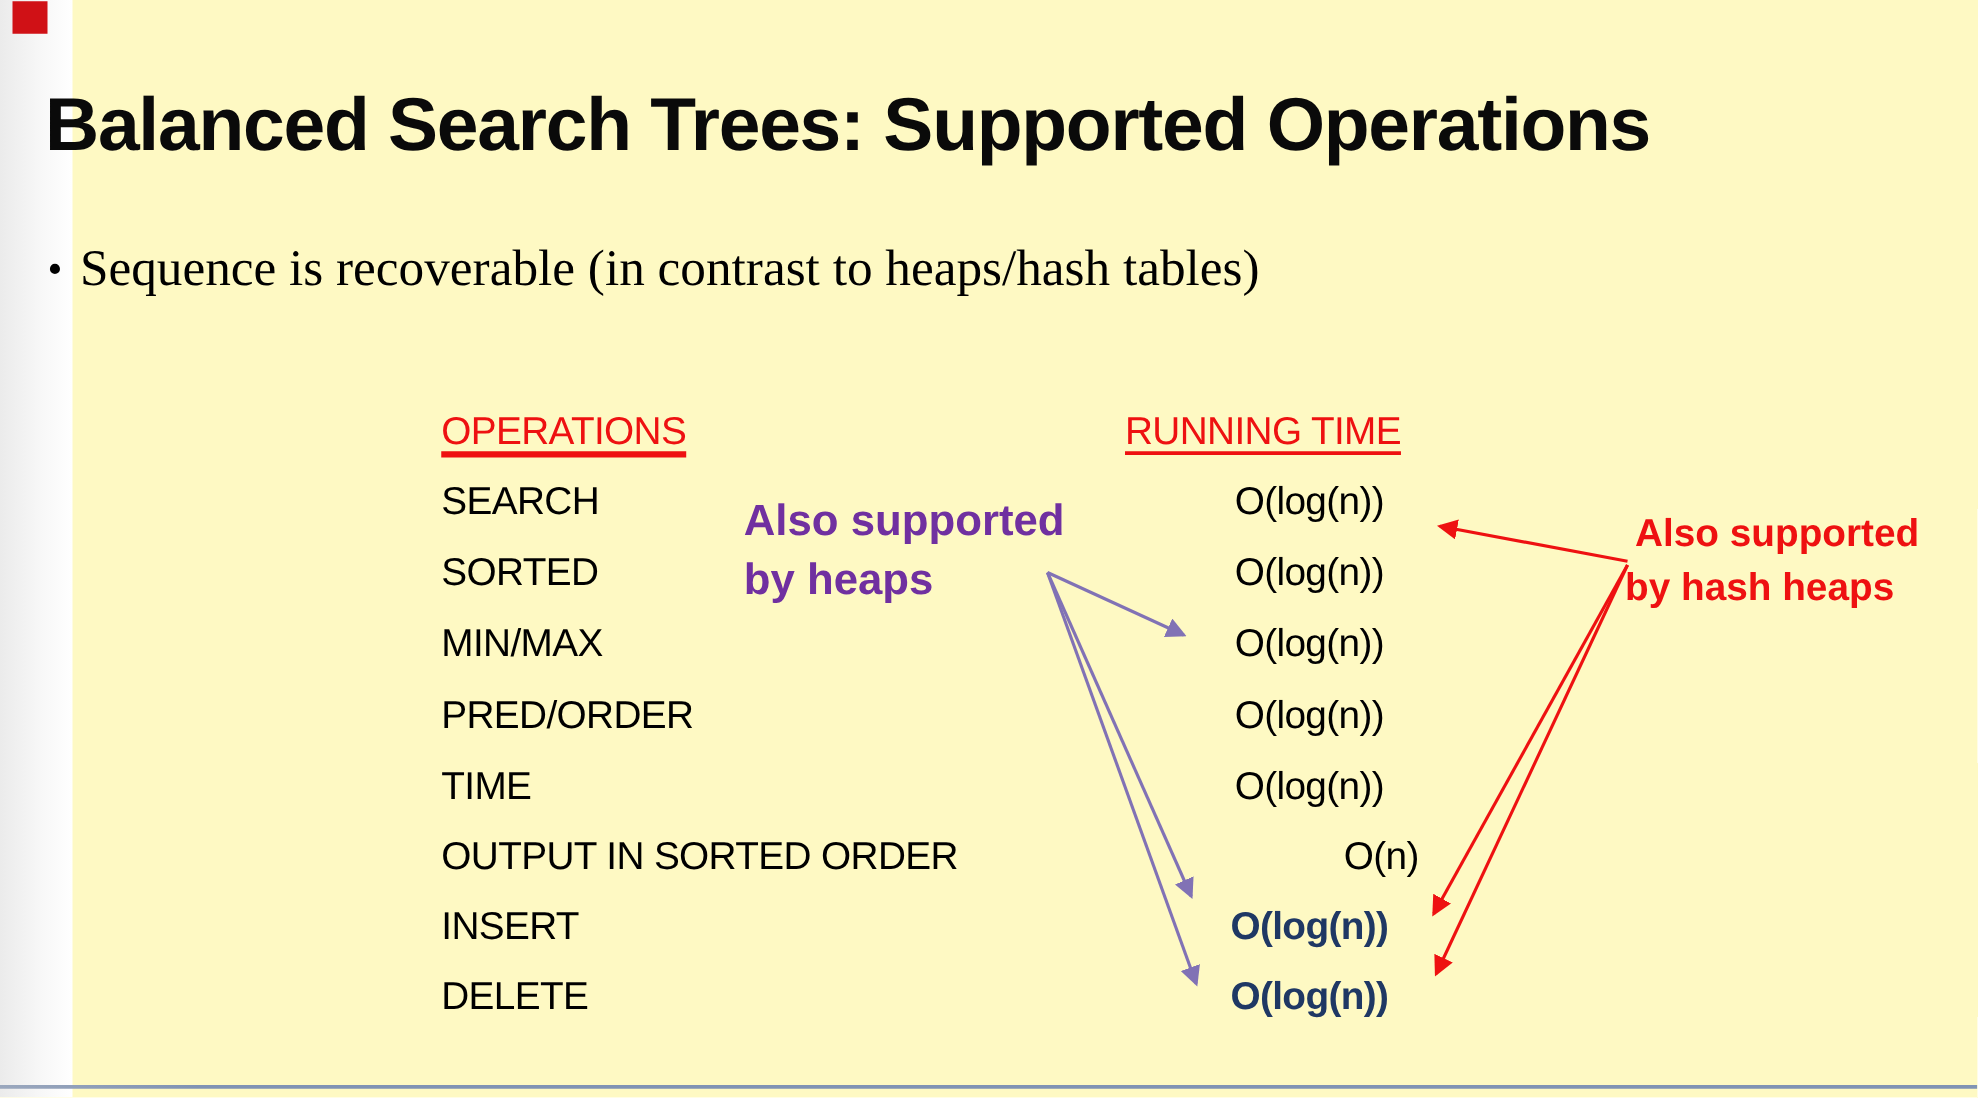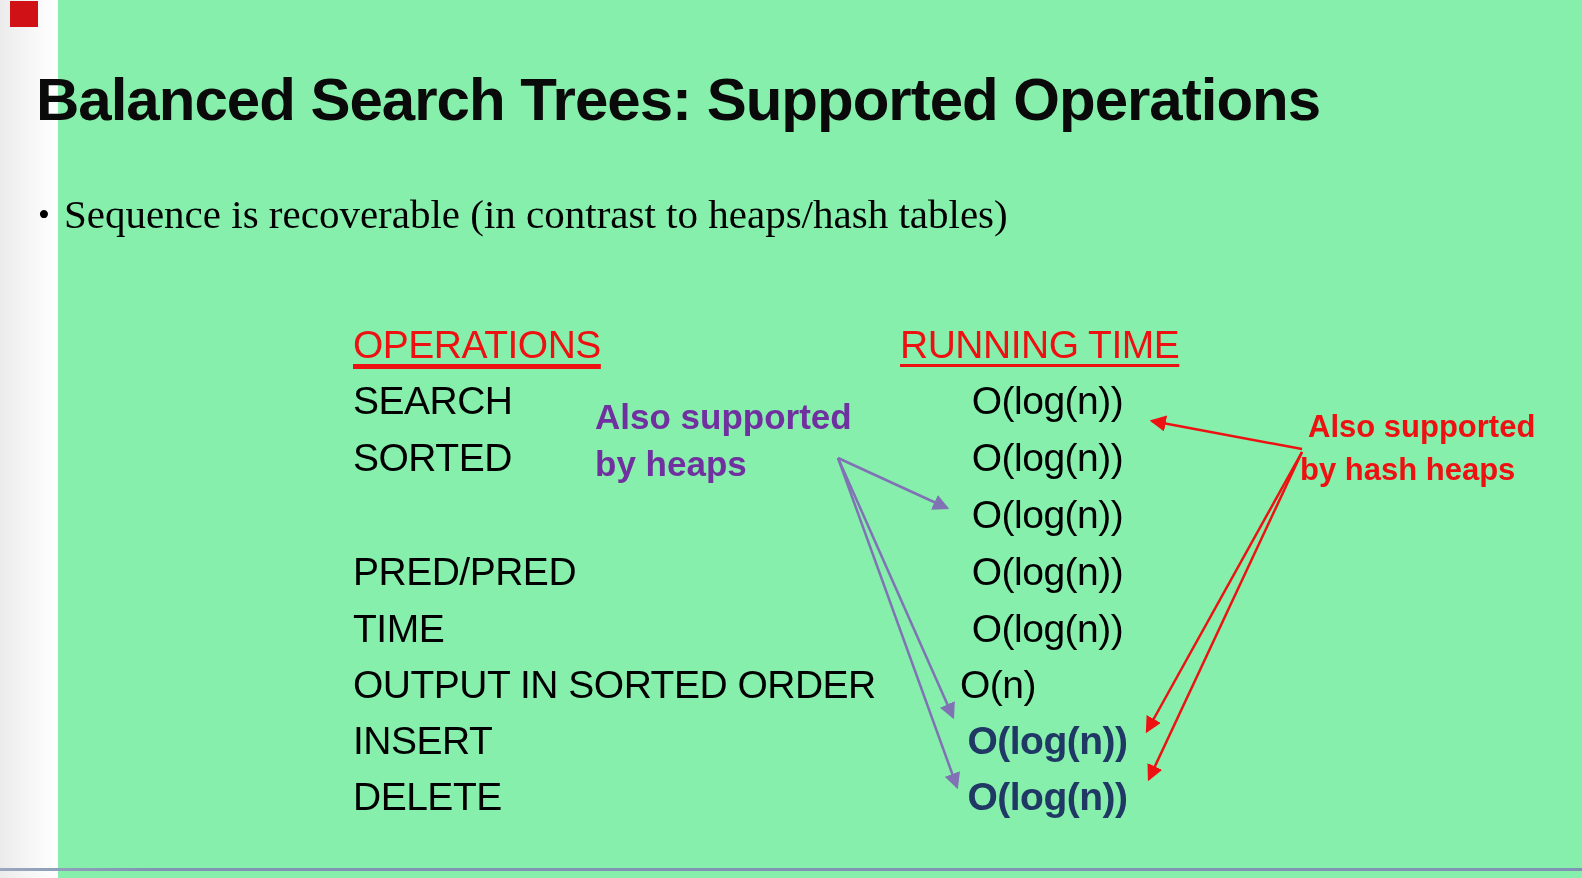--- a/index.html
+++ b/index.html
@@ -1,19 +1,19 @@
 <!DOCTYPE html>
 <html><head>
 <meta charset="utf-8">
 <style>
   html,body { margin:0; padding:0; background:#fff; }
   .slide {
     position:relative;
     width:1582px; height:878px;
-    background:#86efac;
+    background:#fef9c3;
     overflow:hidden;
     font-family:"Liberation Sans", sans-serif;
     color:#000;
   }
   .edge-gradient {
     position:absolute; left:0; top:0; bottom:0; width:58px;
     background:linear-gradient(to right, #ebebeb 0%, #f7f7f7 55%, #ffffff 100%);
   }
   .red-square {
     position:absolute; left:10px; top:1px; width:28px; height:26px;
@@ -23,24 +23,24 @@
     position:absolute; left:36px; top:70px;
     font-size:60px; line-height:60px; font-weight:700;
     letter-spacing:-1px; white-space:nowrap; color:#0a0a0a;
   }
   .bullet-row {
     position:absolute; left:38px; top:192px;
     font-size:41px; line-height:44px; white-space:nowrap;font-family:Liberation Serif, serif;
   }
   .bullet-glyph { display:inline-block; font-size:34px; vertical-align:2px; margin-right:14px; }
   .ops-table { position:absolute; left:353px; top:0; width:1000px; height:878px; }
-  .trow { position:absolute; left:0; width:1000px; height:50px; font-size:39px; line-height:46px; white-space:nowrap; }
+  .trow { position:absolute; left:0; width:1000px; height:50px; font-size:31px; line-height:46px; white-space:nowrap; }
   .op { position:absolute; left:0; letter-spacing:-0.5px; }
   .time { position:absolute; left:607px; width:175px; text-align:center; letter-spacing:-0.5px; }
-  .t-center { text-align:left; }
+  .t-center { text-align:right; }
   .t-navy { color:#1f3864; font-weight:700; }
   .hdr { color:#ee1111; text-decoration:underline; text-decoration-thickness:5px; text-underline-offset:6px; letter-spacing:-0.5px; }
   .hdr-time { position:absolute; left:547px;text-decoration:underline; }
   .note { position:absolute; white-space:nowrap;font-weight:bold; }
   .note-heaps { left:595px; top:393px; font-size:35px; line-height:47px; color:#7030a0; }
   .note-hash  { left:1300px; top:405px; font-size:31px; line-height:43px; color:#ee1111; }
   .note-hash .l1 { margin-left:8px; }
   .arrow-layer { position:absolute; left:0; top:0; width:1582px; height:878px; pointer-events:none; }
   .footer-line {
     position:absolute; left:0; right:0; top:868px; height:3px;
@@ -69,24 +69,25 @@
 
     <div class="trow" style="top:378px">
       <span class="op">SEARCH</span>
       <span class="time">O(log(n))</span>
     </div>
     <div class="trow" style="top:435px">
       <span class="op">SORTED</span>
       <span class="time">O(log(n))</span>
     </div>
     <div class="trow" style="top:492px">
+      <span class="op">MIN/MAX</span>
       <span class="time">O(log(n))</span>
     </div>
     <div class="trow" style="top:549px">
-      <span class="op">PRED/PRED</span>
+      <span class="op">PRED/ORDER</span>
       <span class="time">O(log(n))</span>
     </div>
     <div class="trow" style="top:606px">
       <span class="op">TIME</span>
       <span class="time">O(log(n))</span>
     </div>
     <div class="trow" style="top:662px">
       <span class="op">OUTPUT IN SORTED ORDER</span>
       <span class="time t-center">O(n)</span>
     </div>

